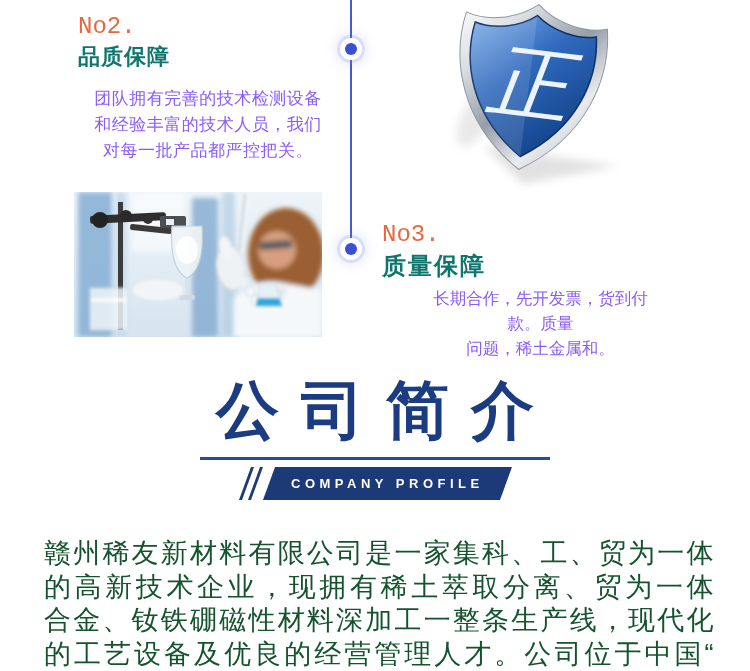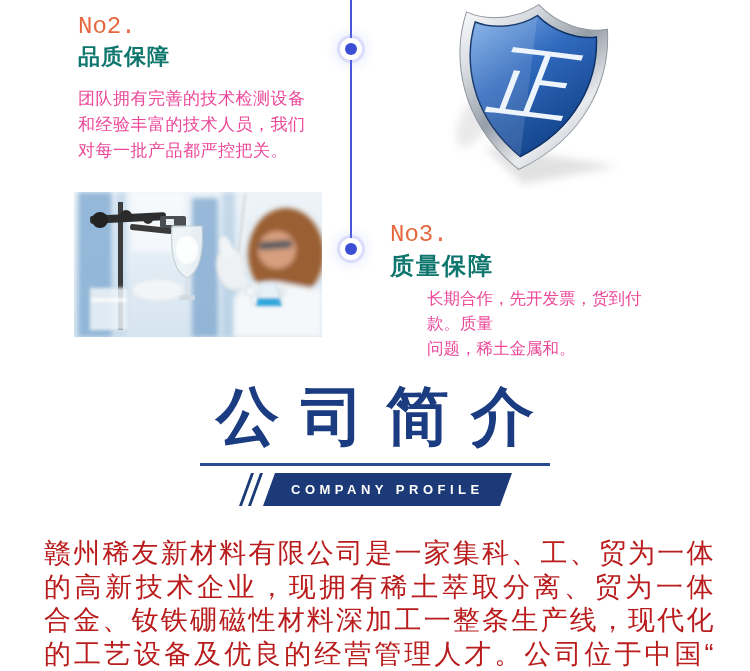--- a/index.html
+++ b/index.html
@@ -13,52 +13,52 @@
     position:absolute;width:12px;height:12px;border-radius:50%;background:#3a4fd4;
     box-shadow:0 0 0 5px #ffffff,0 0 0 8px rgba(110,130,235,.18),0 0 12px 10px rgba(110,130,235,.15);
   }
   .tl-dot.d1{left:345px;top:43px;}
   .tl-dot.d2{left:345px;top:243px;}
   
   .step{position:absolute;}
   .step-no{font-family:Liberation Mono, monospace;font-size:24px;line-height:26px;color:#e5683c;}
   .step-title{margin:3px 0 0 0;font-size:22px;line-height:28px;color:#0f766e;font-weight:bold;letter-spacing:1px;}
   .step-lines{margin-top:15px;}
-  .step-line{display:block;font-size:17px;line-height:26px;color:#ec4899;letter-spacing:.5px;}
+  .step-line{display:block;font-size:17px;line-height:26px;color:#8b5cf6;letter-spacing:.5px;text-align:center;}
   .step2{left:78px;top:14px;width:260px;}
-  .step3{left:390px;top:222px;width:280px;}
+  .step3{left:382px;top:222px;width:280px;}
   .step3 .step-title{font-size:24px;line-height:30px;letter-spacing:2px;}
   .step3 .step-lines{margin-top:5px;}
   .step3 .step-line{font-size:16.5px;line-height:25px;letter-spacing:0;margin-left:37px;}
   
   .shield{position:absolute;left:428px;top:-4px;width:200px;height:195px;}
   .shield svg{width:100%;height:100%;display:block;}
   
   .photo{position:absolute;left:74px;top:192px;width:248px;height:145px;overflow:hidden;}
   .photo svg{width:100%;height:100%;display:block;}
   
-  .title-block{position:absolute;left:0;top:378px;width:750px;text-align:center;margin-top:6px;}
+  .title-block{position:absolute;left:0;top:378px;width:750px;text-align:center;}
   .title-block h1{
     display:inline-block;margin:0;margin-right:-22px;font-size:63px;line-height:64px;
     font-weight:bold;color:#1b3c80;letter-spacing:22px;white-space:nowrap;
   }
   .rule{width:350px;height:3px;background:#2b4c94;margin:15px auto 0 auto;}
   .banner-row{display:flex;justify-content:center;align-items:center;margin-top:7px;}
   .slash{width:3px;height:33px;background:#1c3a78;transform:skewX(-20deg);margin-right:6px;}
   .slash.s2{margin-right:12px;}
   .banner{
     height:33px;background:#1c3a78;transform:skewX(-20deg);
     display:flex;align-items:center;padding:0 22px;
   }
   .banner-text{
     transform:skewX(20deg);color:#ffffff;font-size:13px;font-weight:bold;
     letter-spacing:4.5px;white-space:nowrap;
   }
   
-  .intro{position:absolute;left:44px;top:537px;width:670px;color:#b91c1c;}
+  .intro{position:absolute;left:44px;top:537px;width:670px;color:#14532d;}
   .intro-line{
     display:block;font-size:27px;line-height:33.6px;letter-spacing:.5px;
     text-align:justify;text-align-last:justify;white-space:nowrap;
   }
 </style>
 </head>
 <body>
 
 <div class="canvas">
 

